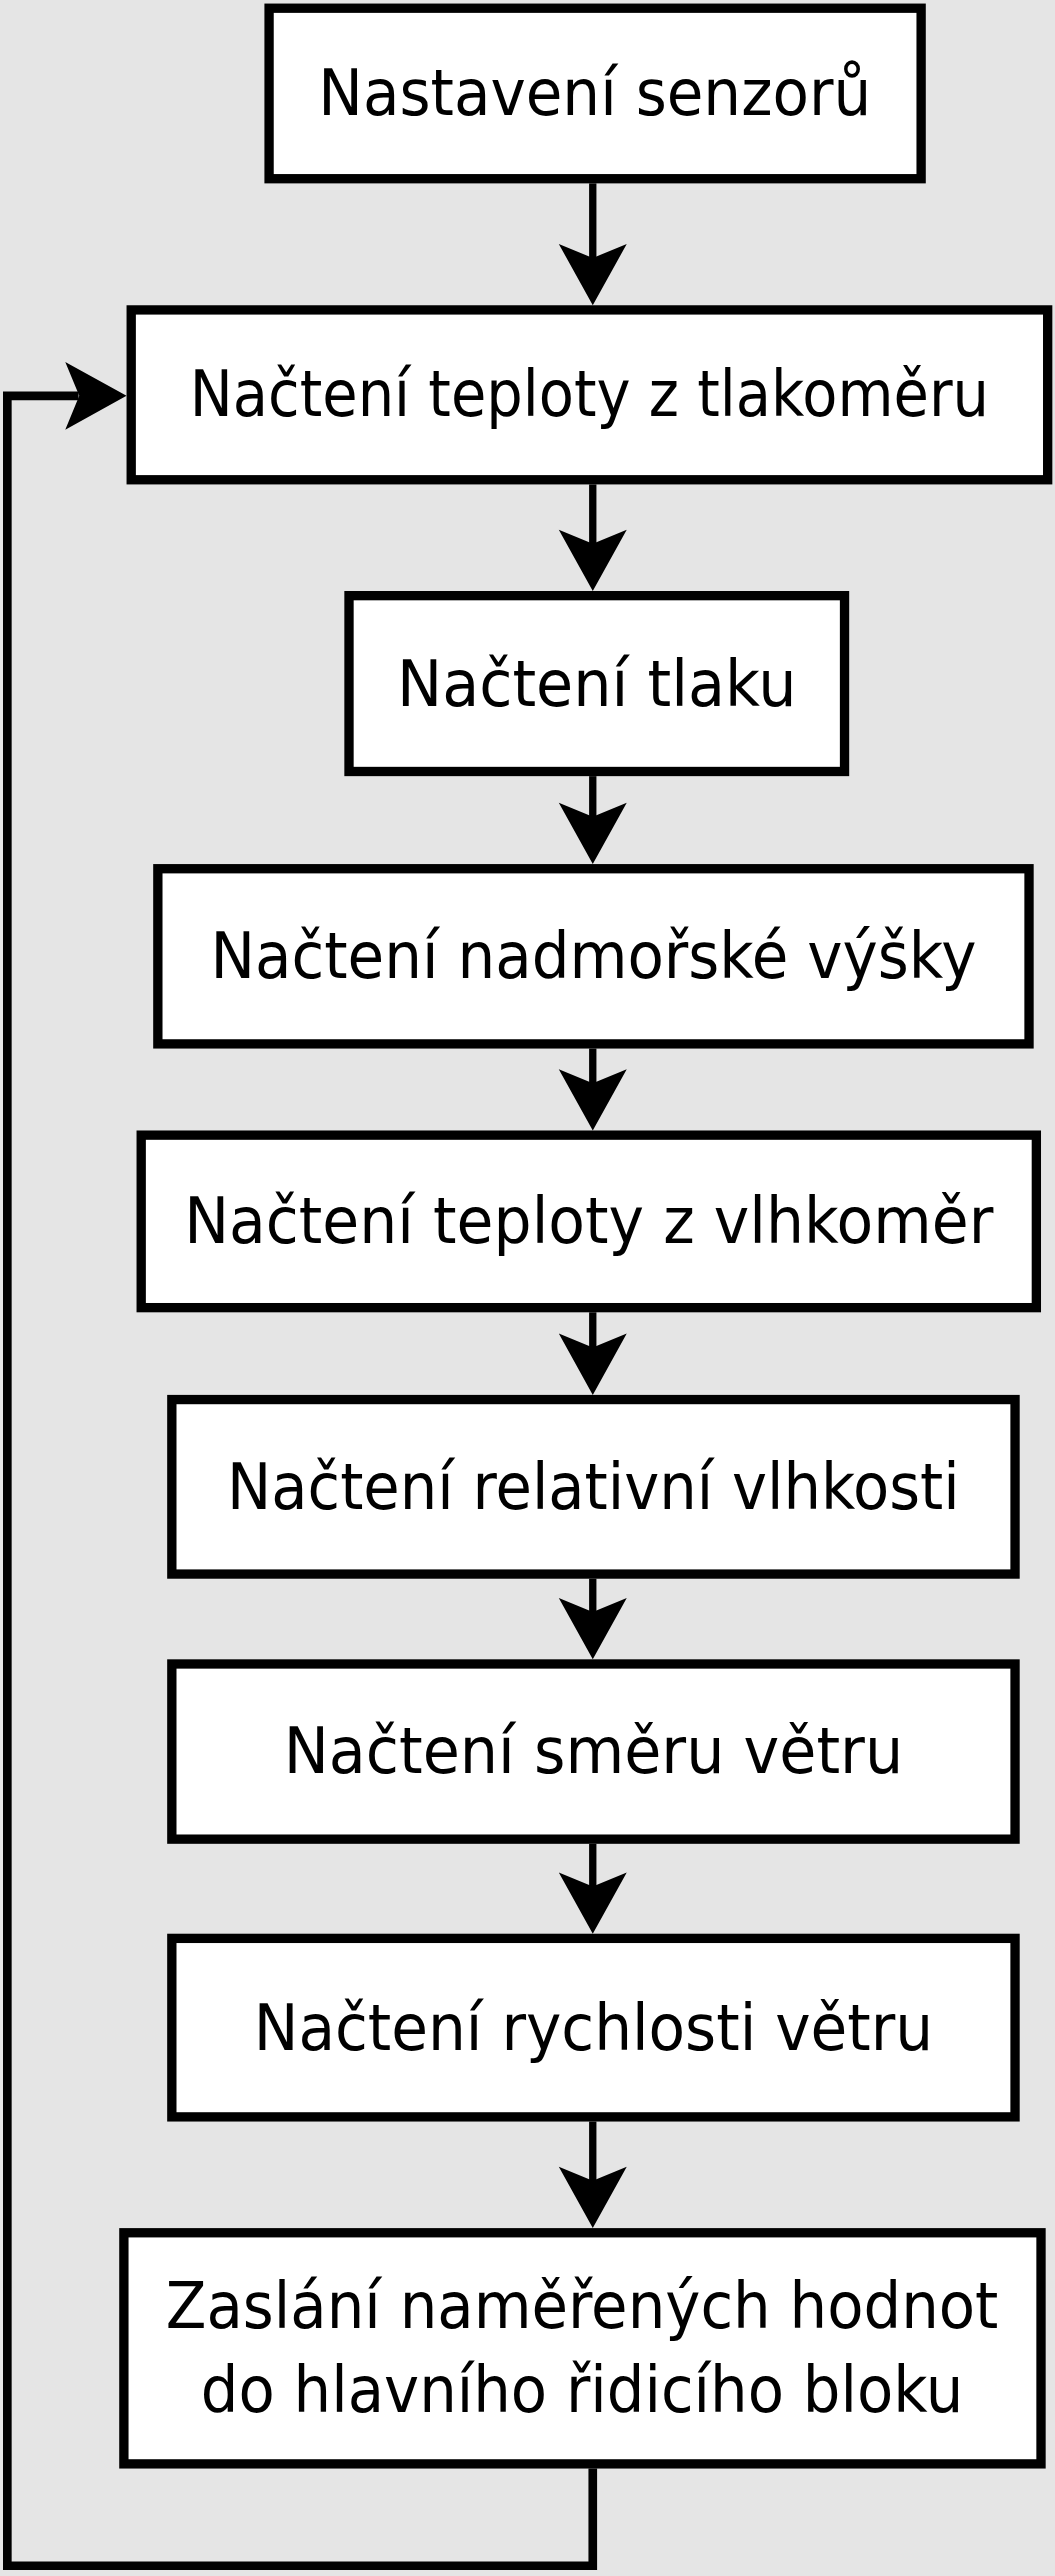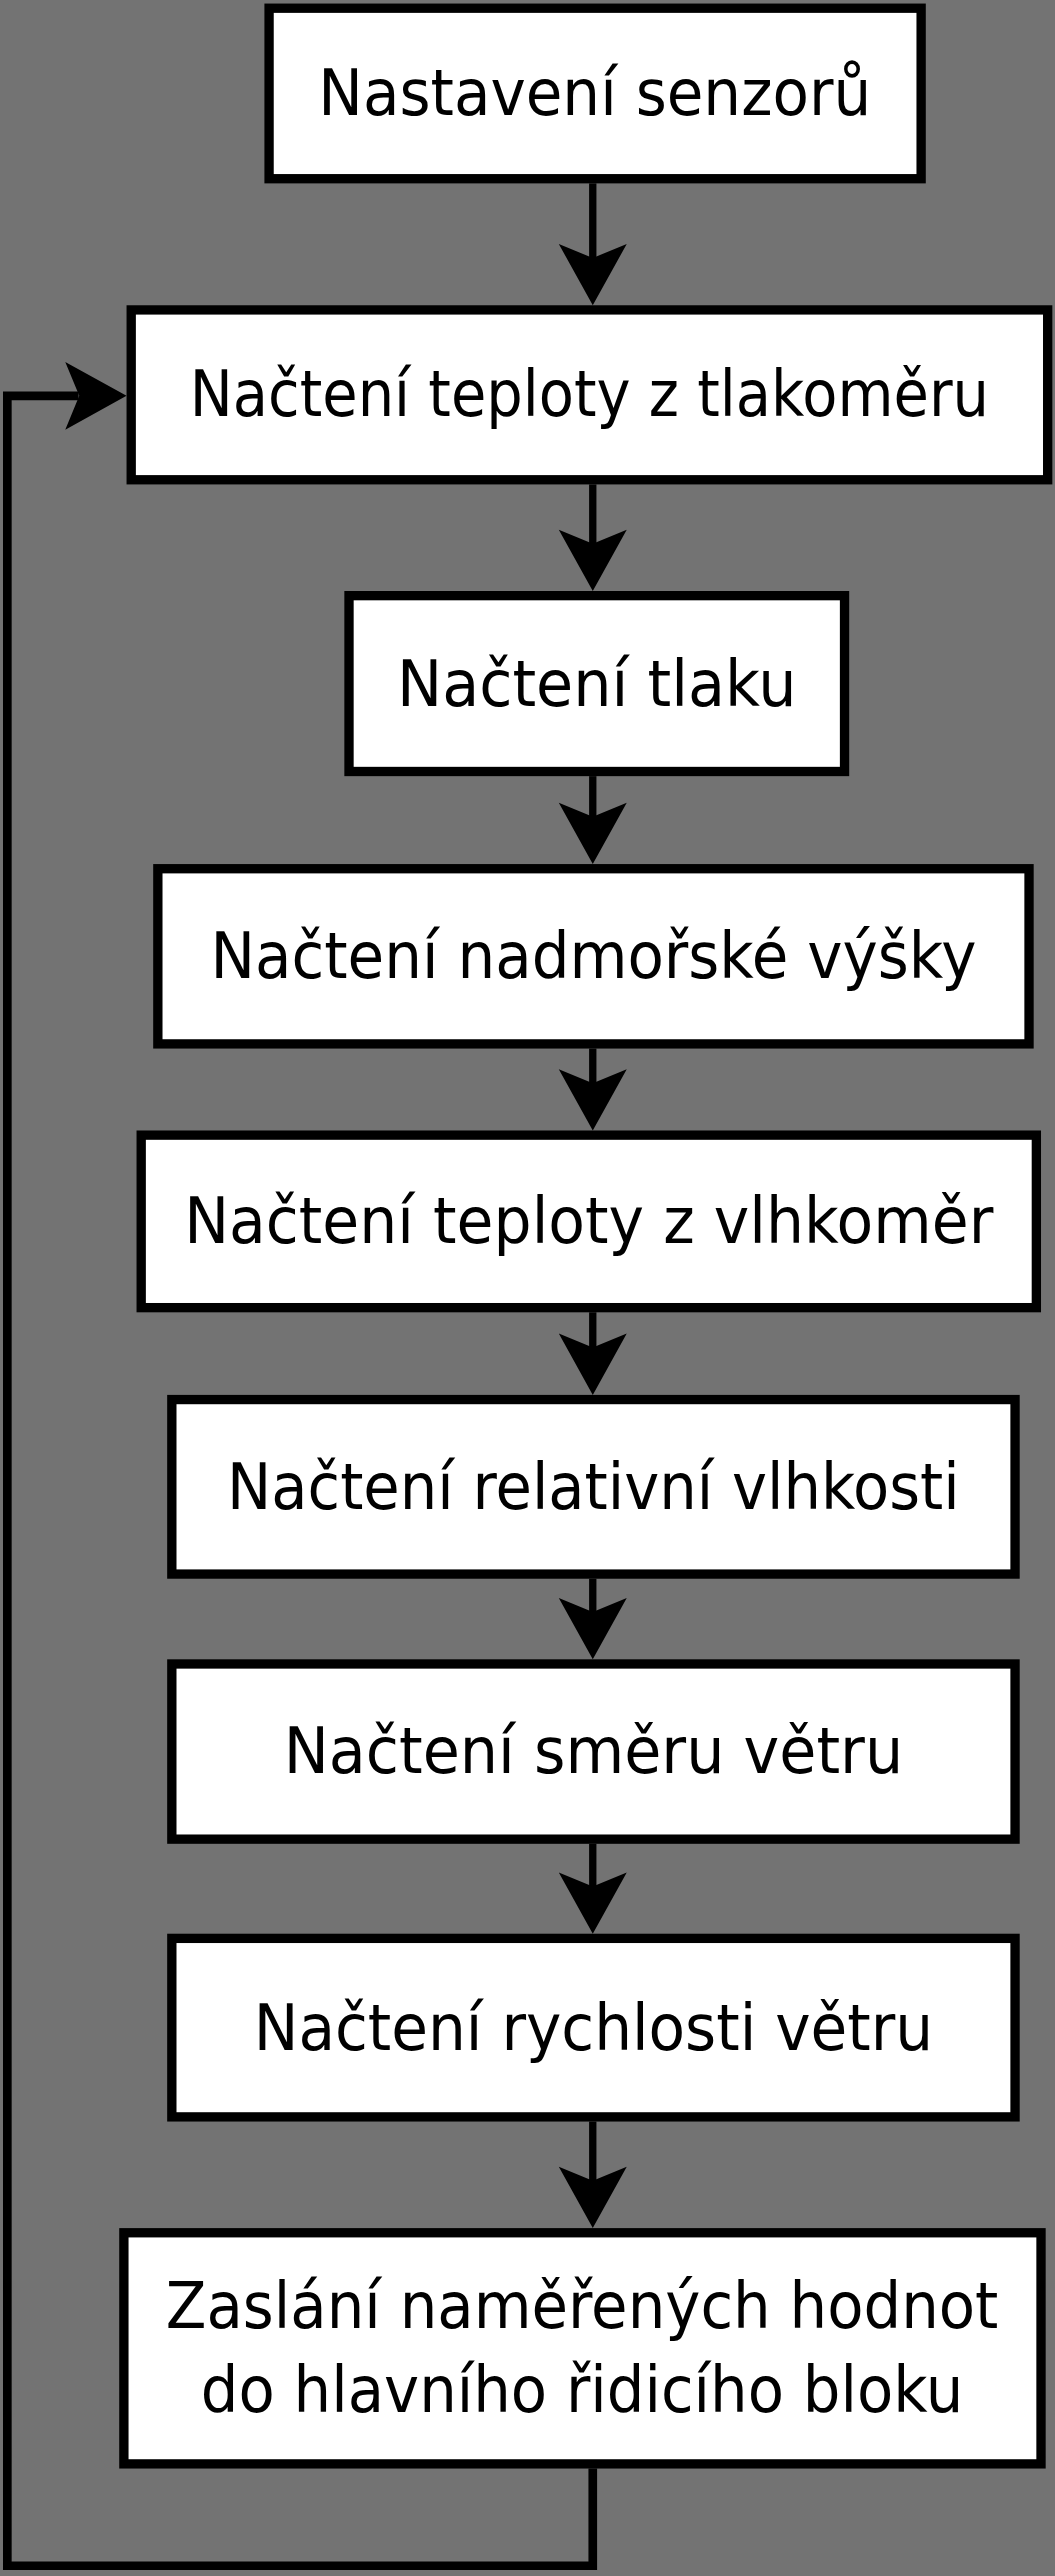--- a/index.html
+++ b/index.html
@@ -3,21 +3,21 @@
 <meta charset="utf-8">
 <style>
   html, body {
     margin: 0;
     padding: 0;
     background: #ffffff;
   }
   .stage {
     width: 1055px;
     height: 2576px;
-    background: #737373;
+    background: #e5e5e5;
     position: relative;
     overflow: hidden;
   }
   svg {
     display: block;
   }
   .node-rect {
     fill: #ffffff;
     stroke: #000000;
     stroke-width: 14;

